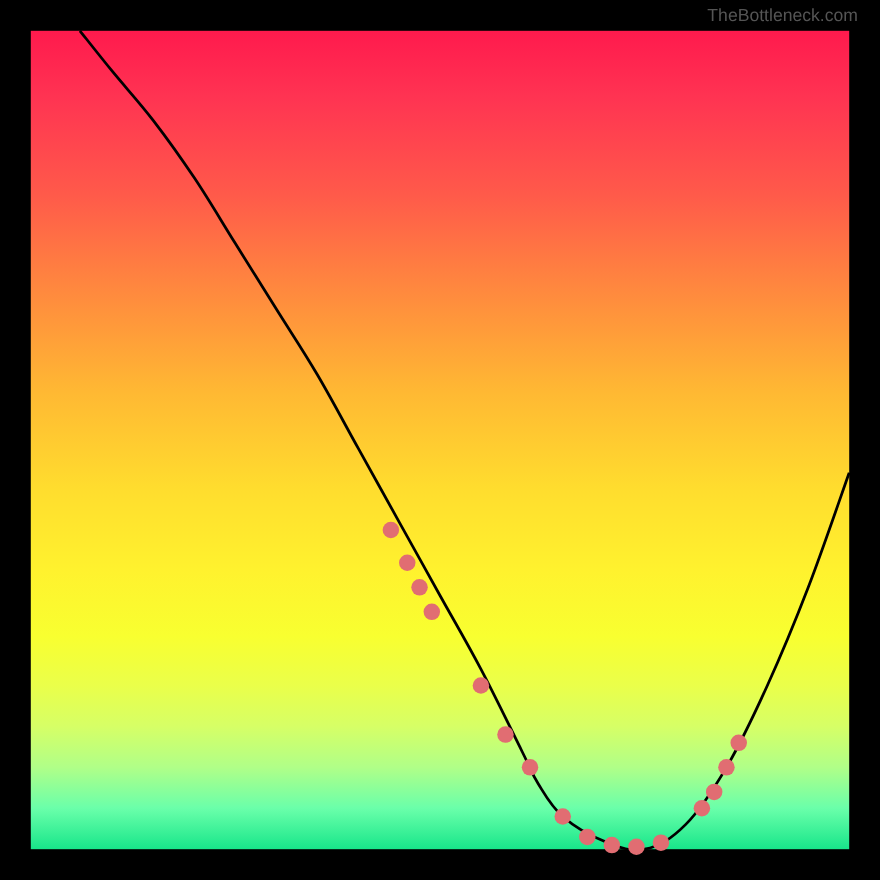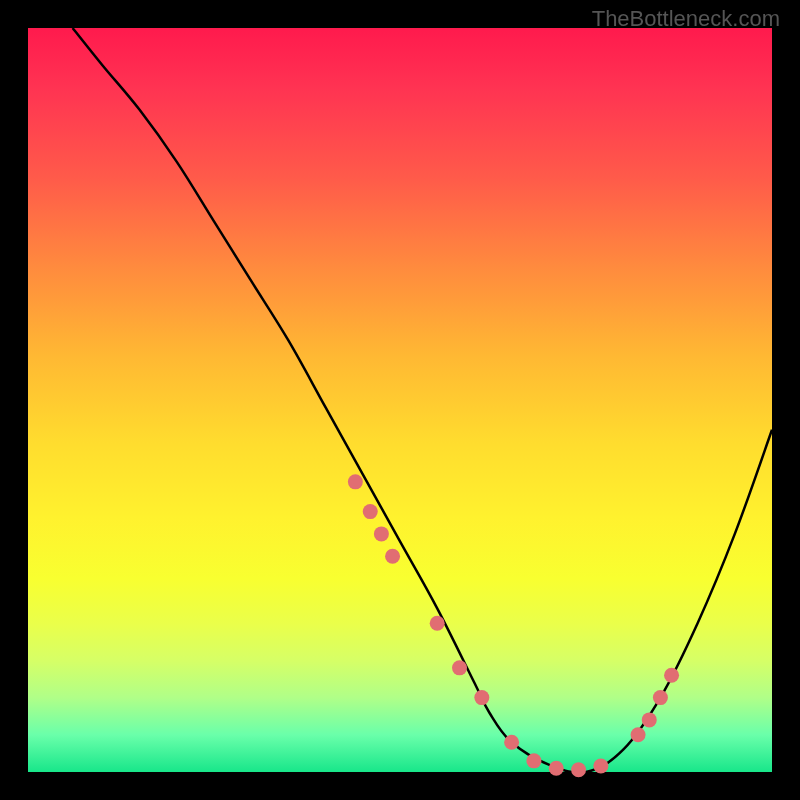--- a/index.html
+++ b/index.html
@@ -8,21 +8,21 @@
     height: 800px;
     background: #000;
     position: relative;
     font-family: Arial, sans-serif;
   }
   .watermark {
     position: absolute;
     top: 6px;
     right: 20px;
     color: #555;
-    font-size: 22px;
+    font-size: 16px;
     font-weight: 500;
     z-index: 10;
   }
   .plot-area {
     position: absolute;
     left: 28px;
     top: 28px;
     width: 744px;
     height: 744px;
     background: linear-gradient(to bottom,

